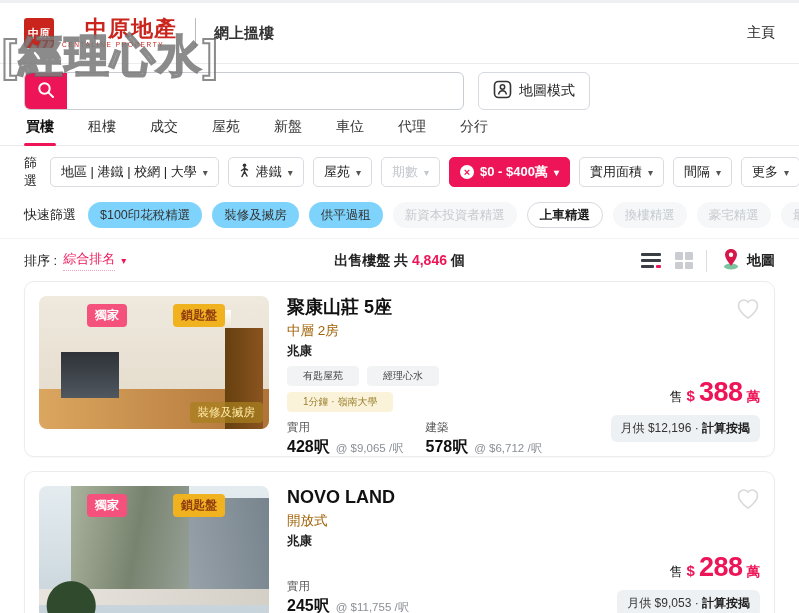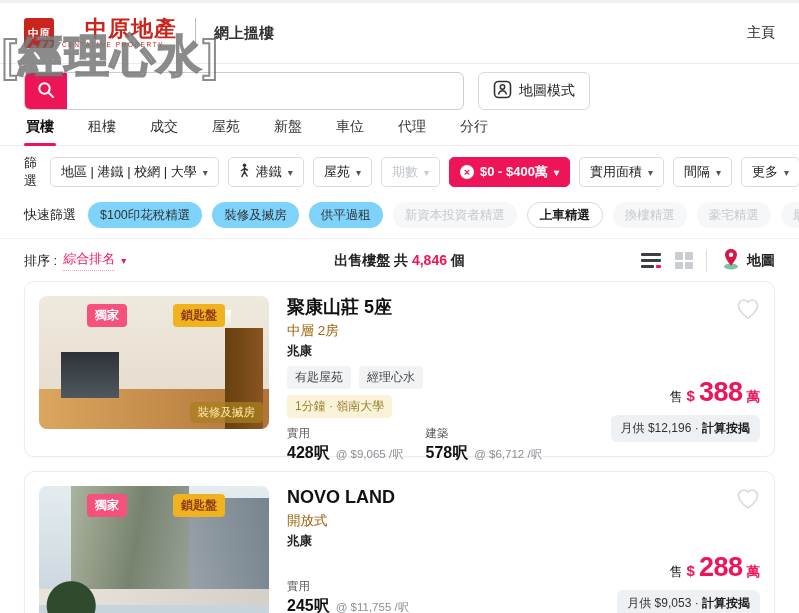--- a/index.html
+++ b/index.html
@@ -115,21 +115,21 @@
   .badge.pink { background:#f4517c; color:#fff; }
   .badge.gold { background:#f0b21f; color:#8f3c10; }
   .photo-tag { position:absolute; right:6px; bottom:6px; background:rgba(168,128,30,0.72);
     color:#ffeaa6; font-size:11.5px; padding:3px 8px; border-radius:4px; }
   .card-body { display:flex; flex-direction:column; flex:1; min-width:0; }
   .title { font-size:18px; font-weight:bold; color:#111; line-height:1.25; cursor:pointer; }
   .sub { font-size:13.5px; color:#a16207; margin-top:3px; }
   .district { font-size:12.5px; color:#222; font-weight:bold; margin-top:3px; }
   .meta { font-size:12.5px; color:#777; margin-top:4px; }
   .tag-row { display:flex; gap:8px; margin-top:6px; }
-  .tag { background:#f1f3f5; color:#444; font-size:12px; padding:3px 8px; border-radius:4px; }
+  .tag { background:#f1f3f5; color:#444; font-size:10px; padding:3px 16px; border-radius:4px; }
   .tag.yellow { background:#faf3da; color:#9d8130; }
   .uni-row { margin-top:6px; display:flex; }
   .area-row { display:flex; margin-top:auto; padding-top:8px; }
   .area-col { width:168px; }
   .area-label { font-size:11.5px; color:#555; }
   .area-val { font-size:16px; font-weight:bold; color:#111; margin-top:2px; }
   .area-rate { font-size:11.5px; color:#8a8f95; font-weight:normal; margin-left:6px; }
   .card-right { width:178px; display:flex; flex-direction:column; align-items:flex-end;
     flex-shrink:0; }
   .heart { cursor:pointer; margin-top:2px; }

